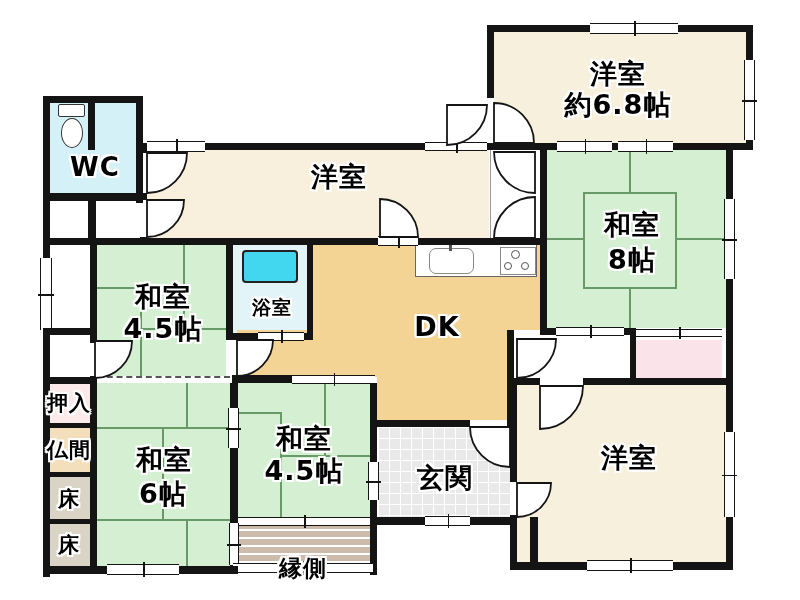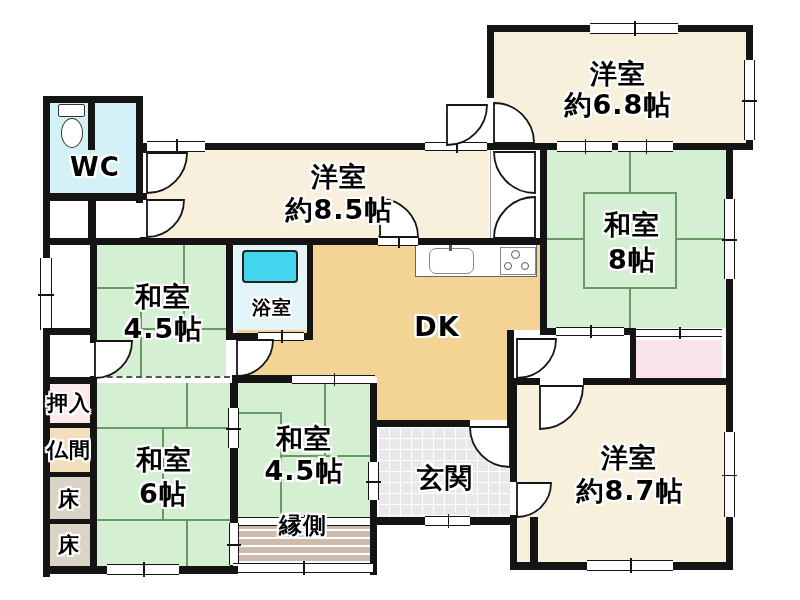--- a/index.html
+++ b/index.html
@@ -197,34 +197,32 @@
       <path d="M510,427 L470,427 A40,40 0 0 0 510,467 Z"></path>
       <path d="M517,483 L551,483 A34,34 0 0 1 517,517 Z"></path>
       <path d="M517,339 L556,339 A39,39 0 0 1 517,378 Z"></path>
       <path d="M540,386 L583,386 A43,43 0 0 1 540,429 Z"></path>
     </g>
   </svg>
 
   <div class="lbl f27" style="left:618px;top:73px;">洋室</div>
   <div class="lbl f27" style="left:618px;top:104px;">約6.8帖</div>
   <div class="lbl f27" style="left:339px;top:176px;">洋室</div>
-  <div class="lbl f27" style="left:339px;top:209px;">約8.5帖</div>
   <div class="lbl f27" style="left:632px;top:224px;">和室</div>
   <div class="lbl f27" style="left:632px;top:259px;">8帖</div>
   <div class="lbl f27" style="left:163px;top:296px;">和室</div>
   <div class="lbl f27" style="left:163px;top:328px;">4.5帖</div>
   <div class="lbl f19" style="left:272px;top:307px;">浴室</div>
   <div class="lbl f27" style="left:437px;top:326px;">DK</div>
   <div class="lbl f26" style="left:95px;top:167px;">WC</div>
   <div class="lbl f21" style="left:69px;top:403px;">押入</div>
   <div class="lbl f21" style="left:69px;top:450px;">仏間</div>
   <div class="lbl f21" style="left:69px;top:499px;">床</div>
   <div class="lbl f21" style="left:69px;top:545px;">床</div>
   <div class="lbl f27" style="left:164px;top:459px;">和室</div>
   <div class="lbl f27" style="left:163px;top:493px;">6帖</div>
   <div class="lbl f27" style="left:304px;top:438px;">和室</div>
   <div class="lbl f27" style="left:304px;top:470px;">4.5帖</div>
   <div class="lbl f27" style="left:445px;top:477px;">玄関</div>
-  <div class="lbl f23" style="left:303px;top:525px;">縁側</div>
+  <div class="lbl f23" style="left:303px;top:568px;">縁側</div>
   <div class="lbl f27" style="left:629px;top:457px;">洋室</div>
-  <div class="lbl f27" style="left:630px;top:490px;">約8.7帖</div>
 
 </div>
 
 </body></html>

